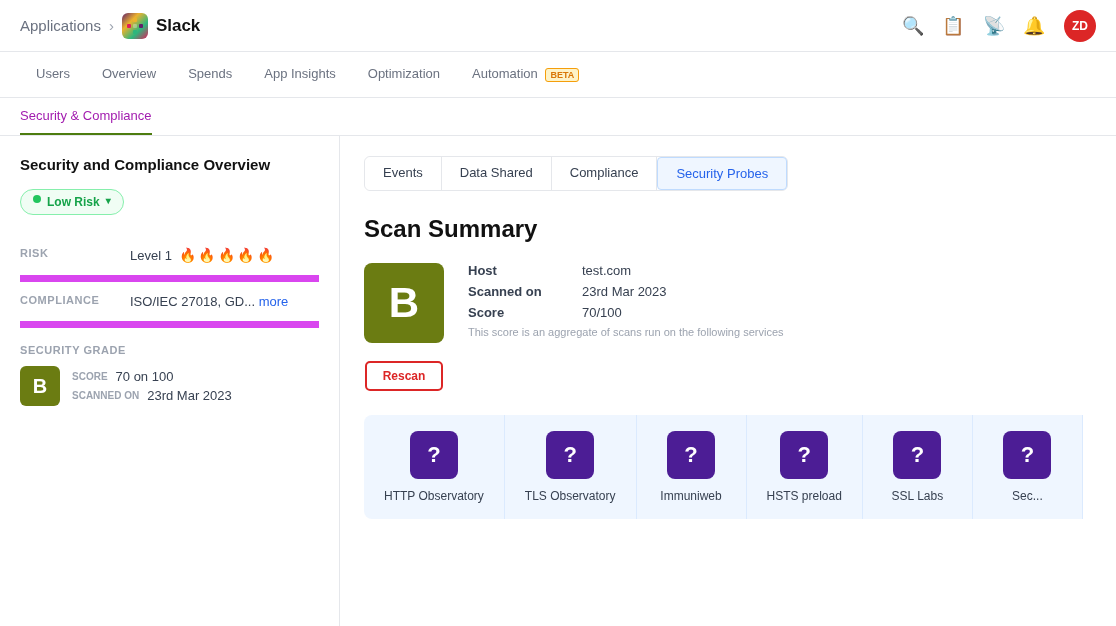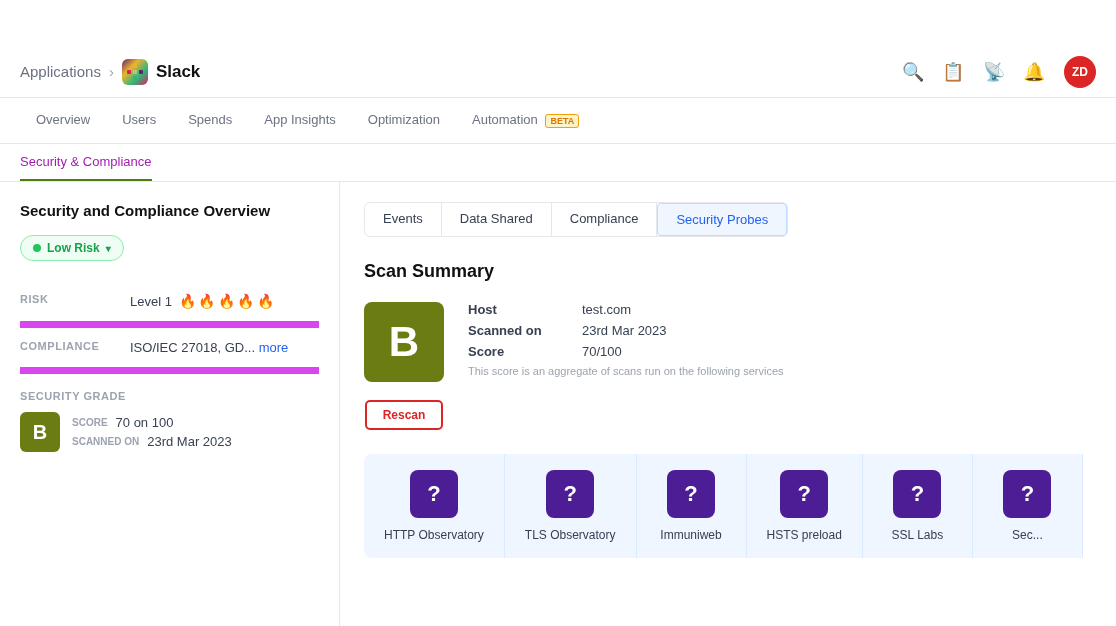--- a/index.html
+++ b/index.html
@@ -3,21 +3,20 @@
   <meta charset="utf-8">
   <style>
     * { box-sizing: border-box; margin: 0; padding: 0; }
     body { font-family: -apple-system, BlinkMacSystemFont, 'Segoe UI', sans-serif; background: #fff; color: #1a1a1a; font-size: 13px; }
 
     
     .header {
       display: flex; align-items: center; justify-content: space-between;
       padding: 0 20px; height: 52px; border-bottom: 1px solid #e5e7eb;
       background: #fff;
-      margin-top: 46px;
     }
     .header-left { display: flex; align-items: center; gap: 8px; }
     .breadcrumb-link { color: #6b7280; font-size: 15px; text-decoration: none; cursor: pointer; }
     .breadcrumb-sep { color: #9ca3af; font-size: 15px; }
     .app-icon {
       width: 26px; height: 26px; border-radius: 6px;
       background: linear-gradient(135deg, #611f69, #ecb22e, #2eb67d, #e01e5a);
       display: flex; align-items: center; justify-content: center;
     }
     .app-name { font-size: 17px; font-weight: 600; color: #111; }
@@ -57,21 +56,21 @@
     
     .page-body { display: flex; height: calc(626px - 52px - 42px - 40px); overflow: hidden; }
 
     
     .left-panel {
       width: 340px; min-width: 340px; padding: 20px;
       border-right: 1px solid #e5e7eb; overflow-y: auto;
     }
     .section-title { font-size: 15px; font-weight: 700; color: #111; margin-bottom: 16px; }
     .risk-badge {
-      display: inline-flex; align-items: center; gap: 6px;
+      display: inline-flex; align-items: flex-start; gap: 6px;
       background: #f0fdf4; border: 1px solid #86efac; color: #16a34a;
       border-radius: 20px; padding: 5px 12px; font-size: 12px; font-weight: 600; cursor: pointer;
     }
     .risk-badge .arrow { font-size: 10px; color: #16a34a; }
     .risk-dot { width: 8px; height: 8px; border-radius: 50%; background: #22c55e; }
 
     .info-rows { margin-top: 20px; }
     .info-row {
       display: flex; align-items: flex-start; padding: 12px 0;
       border-bottom: 7px solid #d946ef;
@@ -105,21 +104,21 @@
     .inner-tabs { display: flex; gap: 0; border: 1px solid #e5e7eb; border-radius: 6px; width: fit-content; margin-bottom: 24px; }
     .inner-tab {
       padding: 8px 18px; font-size: 13px; color: #374151; cursor: pointer;
       border-right: 1px solid #e5e7eb; background: #fff;
     }
     .inner-tab:first-child { border-radius: 6px 0 0 6px; }
     .inner-tab:last-child { border-right: none; border-radius: 0 6px 6px 0; }
     .inner-tab.active { background: #eff6ff; color: #2563eb; border: 1px solid #bfdbfe; border-radius: 4px; }
 
     
-    .scan-summary-title { font-size: 18px; font-weight: 600; color: #111; margin-bottom: 20px; }
+    .scan-summary-title { font-size: 24px; font-weight: 600; color: #111; margin-bottom: 20px; }
     .scan-card { display: flex; align-items: flex-start; gap: 24px; margin-bottom: 24px; }
     .scan-logo {
       width: 80px; height: 80px; border-radius: 8px; background: #6b7c12;
       color: #fff; font-size: 42px; font-weight: 800;
       display: flex; align-items: center; justify-content: center; flex-shrink: 0;
     }
     .scan-details { flex: 1; }
     .scan-row { display: flex; gap: 24px; margin-bottom: 6px; }
     .scan-key { color: #374151; font-weight: 600; font-size: 13px; min-width: 90px; }
     .scan-val { color: #374151; font-size: 13px; }
@@ -167,22 +166,22 @@
   <div class="header-right">
     <span class="icon-btn">🔍</span>
     <span class="icon-btn">📋</span>
     <span class="icon-btn">📡</span>
     <span class="icon-btn">🔔</span>
     <div class="avatar">ZD</div>
   </div>
 </div>
 
 <div class="nav-tabs">
+  <div class="nav-tab">Users</div>
   <div class="nav-tab">Overview</div>
-  <div class="nav-tab">Users</div>
   <div class="nav-tab">Spends</div>
   <div class="nav-tab">App Insights</div>
   <div class="nav-tab">Optimization</div>
   <div class="nav-tab">Automation <span class="beta-badge">BETA</span></div>
 </div>
 
 <div class="secondary-nav">
   <span class="secondary-tab active">Security &amp; Compliance</span>
 </div>
 

